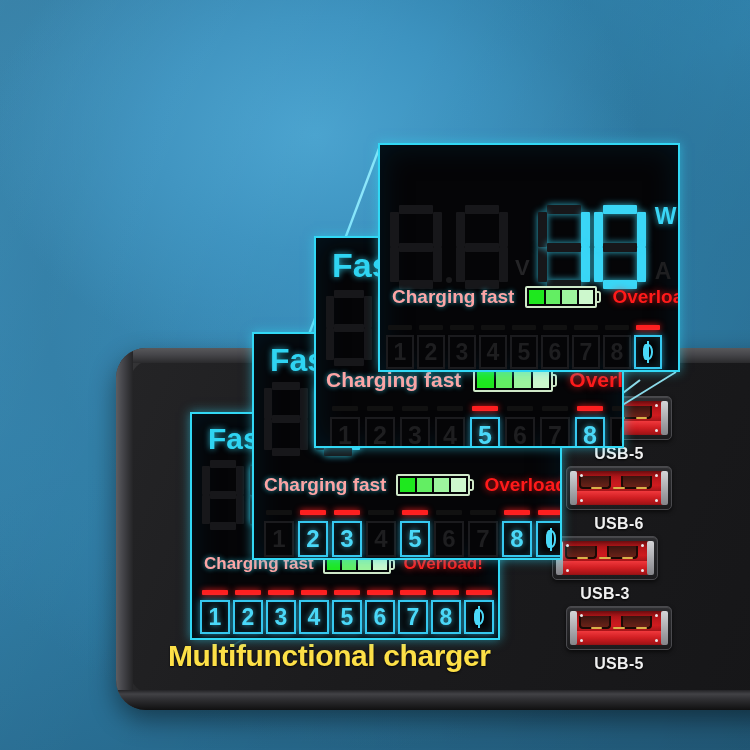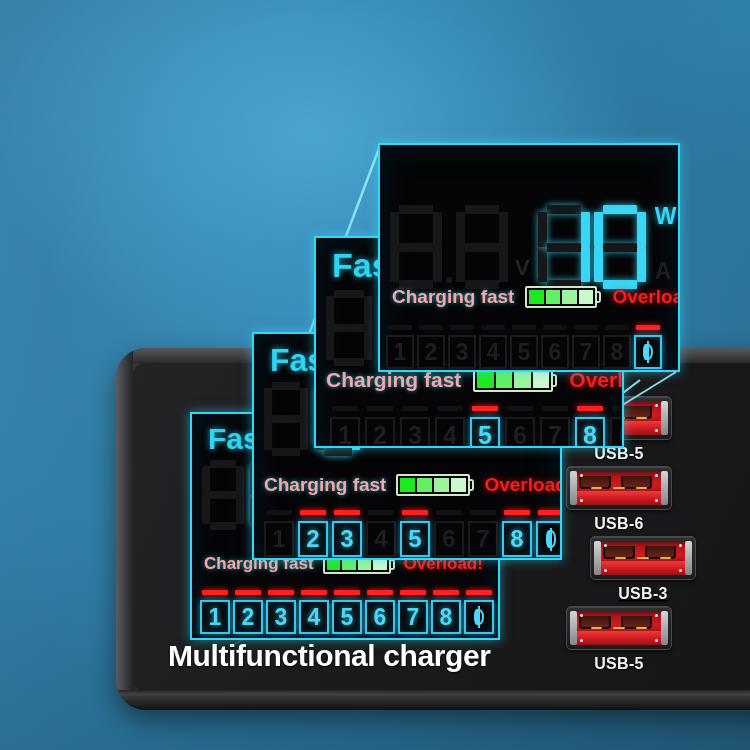--- a/index.html
+++ b/index.html
@@ -48,21 +48,21 @@
   }
   #chargerFace{
     position:absolute; left:14px; top:12px; right:0; bottom:16px;
     background:linear-gradient(115deg,#242426 0%,#1b1b1d 45%,#161618 100%);
     border-radius:22px 0 0 22px;
   }
 
   
   #caption{
     position:absolute; left:168px; top:639px;
-    font-size:30px; font-weight:bold; color:#ffffff;
+    font-size:30px; font-weight:bold; color:#fde047;
     letter-spacing:-.4px; white-space:nowrap;
     text-shadow:0 1px 2px rgba(0,0,0,.8);
   }
 
   
   .usbGroup{ position:absolute; width:106px; }
   .usbPort{
     position:relative; width:106px; height:44px; border-radius:5px;
     background:linear-gradient(180deg,#2d2d30 0%,#1b1b1d 100%);
     border:1px solid #4a4a4e;
@@ -235,21 +235,21 @@
     <div class="usbScrewL"></div>
     <div class="usbScrewR"></div>
     <div class="usbDotTL"></div>
     <div class="usbDotBL"></div>
     <div class="usbDotTR"></div>
     <div class="usbDotBR"></div>
   </div>
   <div class="usbLabel">USB-6</div>
 </div>
 
-<div class="usbGroup" style="left:590px; top:536px;text-decoration:underline;">
+<div class="usbGroup" style="left:552px; top:536px;">
   <div class="usbPort">
     <div class="usbInner">
       <div class="usbTongue">
           <i></i>
           <i></i>
         </div>
       <div class="usbPin" style="left:20%;"></div>
       <div class="usbPin" style="left:44%;"></div>
       <div class="usbPin" style="left:68%;"></div>
       <div class="usbBarBottom"></div>

